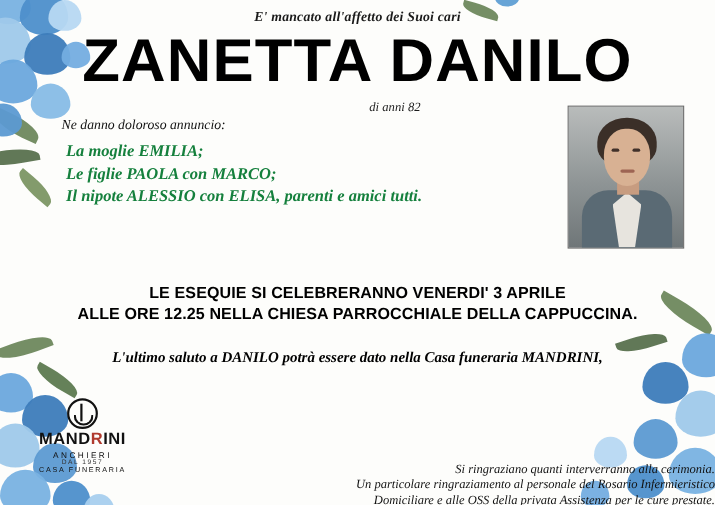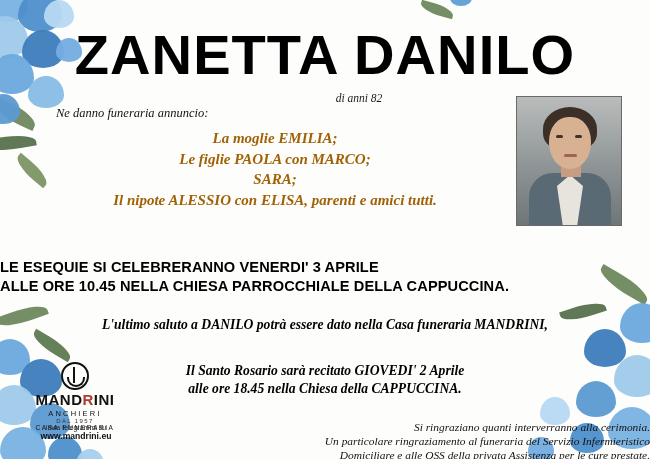--- a/index.html
+++ b/index.html
@@ -90,39 +90,38 @@
   }
   .family {
     position: absolute;
     top: 128px;
     left: 60px;
     width: 430px;
     font-size: 15px;
     line-height: 20.5px;
     font-style: italic;
     font-weight: bold;
-    color: #a16207;
-    text-align: center;
+    color: #15803d;
   }
   .family div { white-space: nowrap; }
   .place-date {
     position: absolute;
     top: 228px;
     left: 56px;
     font-size: 12px;
     font-style: italic;
     color: #111;
   }
 
   .funeral {
     position: absolute;
     top: 258px;
     left: 0;
     width: 650px;
-    text-align: left;
+    text-align: center;
     font-family: "Liberation Sans", sans-serif;
     font-weight: bold;
     font-size: 14.6px;
     line-height: 18.5px;
     color: #000;
     letter-spacing: .1px;
   }
   .after {
     position: absolute;
     top: 297px;
@@ -324,53 +323,49 @@
     <div class="petal" style="right:2px;top:26px;width:44px;height:40px;background:#6ba8dd;"></div>
     <div class="petal" style="right:40px;top:52px;width:42px;height:38px;background:#3d7cbb;"></div>
     <div class="petal" style="right:6px;top:78px;width:46px;height:42px;background:#9fc9ea;"></div>
     <div class="petal" style="right:50px;top:104px;width:40px;height:36px;background:#5c9ad2;"></div>
     <div class="petal" style="right:10px;top:130px;width:48px;height:42px;background:#79b2e2;"></div>
     <div class="petal" style="right:62px;top:146px;width:34px;height:30px;background:#4d8fcb;"></div>
     <div class="petal" style="right:96px;top:120px;width:30px;height:28px;background:#b7d8f2;"></div>
     <div class="petal" style="right:112px;top:160px;width:26px;height:24px;background:#74ade0;"></div>
   </div>
 
+  <div class="line-top">E' mancato all'affetto dei Suoi cari</div>
 
   <div class="name">ZANETTA  DANILO</div>
 
   <div class="age">di anni 82</div>
 
-  <div class="announce">Ne danno funeraria annuncio:</div>
+  <div class="announce">Ne danno doloroso annuncio:</div>
 
   <div class="family">
     <div>La moglie EMILIA;</div>
     <div>Le figlie PAOLA con MARCO;</div>
-    <div>SARA;</div>
     <div>Il nipote ALESSIO con ELISA, parenti e amici tutti.</div>
   </div>
 
 
   <div class="funeral">
     <div>LE ESEQUIE SI CELEBRERANNO VENERDI' 3 APRILE</div>
-    <div>ALLE ORE 10.45 NELLA CHIESA PARROCCHIALE DELLA CAPPUCCINA.</div>
+    <div>ALLE ORE 12.25 NELLA CHIESA PARROCCHIALE DELLA CAPPUCCINA.</div>
   </div>
 
 
   <div class="saluto">
     <div>L'ultimo saluto a DANILO potrà essere dato nella Casa funeraria MANDRINI,</div>
   </div>
 
-  <div class="rosario">
-    <div>Il Santo Rosario sarà recitato GIOVEDI' 2 Aprile</div>
-    <div>alle ore 18.45 nella Chiesa della CAPPUCCINA.</div>
-  </div>
 
   <div class="thanks">
     <div>Si ringraziano quanti interverranno alla cerimonia.</div>
-    <div>Un particolare ringraziamento al funeraria del Servizio Infermieristico</div>
+    <div>Un particolare ringraziamento al personale del Rosario Infermieristico</div>
     <div>Domiciliare e alle OSS della privata Assistenza per le cure prestate.</div>
   </div>
 
   <div class="photo">
     <div class="bgwall"></div>
     <div class="body"></div>
     <div class="shirt"></div>
     <div class="neck"></div>
     <div class="hair"></div>
     <div class="face"></div>
@@ -380,18 +375,14 @@
   </div>
 
   <div class="logo">
     <div class="badge"></div>
     <div class="brand"><span>MAND</span><span class="r">R</span><span>INI</span></div>
     <div class="sub1">ANCHIERI</div>
     <div class="sub2">DAL 1957</div>
     <div class="sub3">CASA FUNERARIA</div>
   </div>
 
-  <div class="contact">
-    <div>invia telegrammi su</div>
-    <div class="site">www.mandrini.eu</div>
-  </div>
 
 </div>
 
 </body></html>

